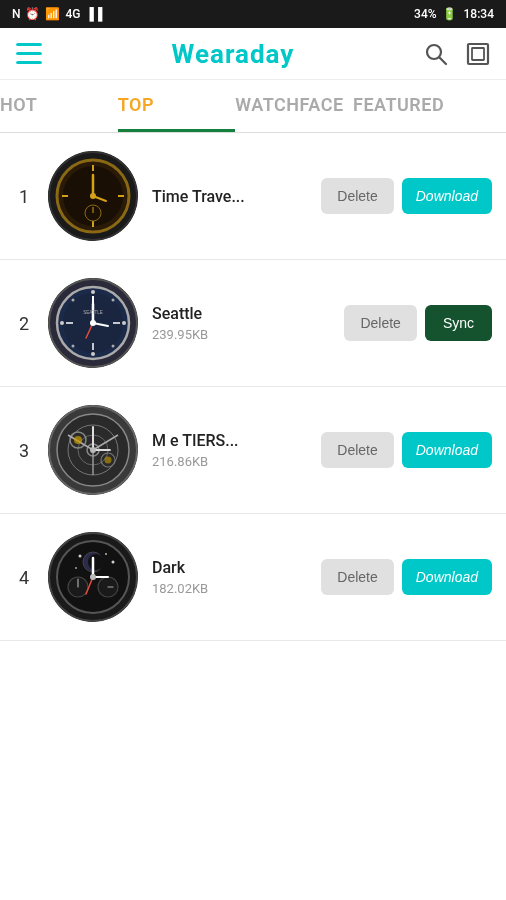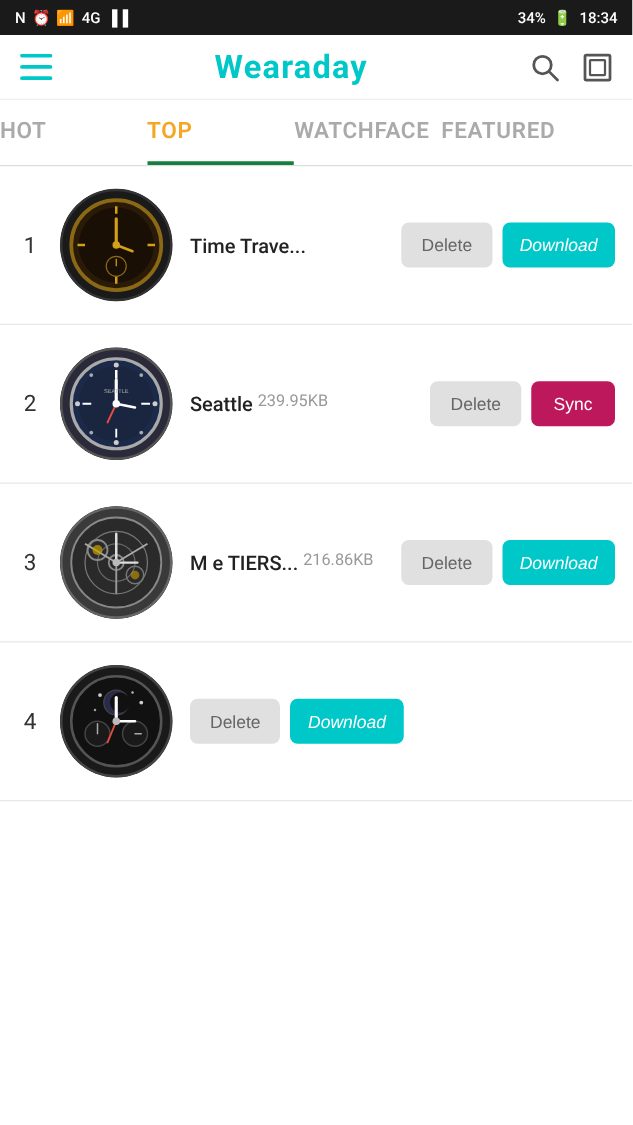--- a/index.html
+++ b/index.html
@@ -133,21 +133,21 @@
     
     .watch-face {
       width: 90px;
       height: 90px;
       border-radius: 50%;
     }
 
     .item-info {
       flex: 1;
       display: flex;
-      flex-direction: row;
+      flex-direction: column;
       gap: 4px;
     }
     .item-name {
       font-size: 16px;
       color: #222;
       font-weight: 500;
     }
     .item-size {
       font-size: 13px;
       color: #999;
@@ -161,37 +161,38 @@
 
     .btn-delete {
       padding: 10px 16px;
       border: none;
       border-radius: 6px;
       background: #e0e0e0;
       color: #666;
       font-size: 14px;
       font-weight: 500;
       cursor: pointer;
+      margin-left: 12px;
     }
     .btn-download {
       padding: 10px 14px;
       border: none;
       border-radius: 6px;
       background: #00c8c8;
       color: #fff;
       font-size: 14px;
       font-weight: 500;
       cursor: pointer;
       font-style: italic;
     }
     .btn-sync {
       padding: 10px 18px;
       border: none;
       border-radius: 6px;
-      background: #be185d;
+      background: #14532d;
       color: #fff;
       font-size: 14px;
       font-weight: 500;
       cursor: pointer;
     }
   </style>
 </head>
 <body>
 
 <div class="status-bar">
@@ -375,19 +376,23 @@
 
         <line x1="30" y1="55" x2="30" y2="47" stroke="#aaa" stroke-width="1.2" stroke-linecap="round"></line>
         <line x1="60" y1="55" x2="65" y2="55" stroke="#aaa" stroke-width="1.2" stroke-linecap="round"></line>
 
         <line x1="45" y1="45" x2="45" y2="26" stroke="#fff" stroke-width="2.5" stroke-linecap="round"></line>
         <line x1="45" y1="45" x2="60" y2="45" stroke="#fff" stroke-width="2" stroke-linecap="round"></line>
         <line x1="45" y1="45" x2="38" y2="62" stroke="#e74c3c" stroke-width="1.5" stroke-linecap="round"></line>
         <circle cx="45" cy="45" r="3" fill="#bbb"></circle>
       </svg>
     </div>
+    <div class="item-info">
+      <span class="item-name">Dark</span>
+      <span class="item-size">182.02KB</span>
+    </div>
     <div class="item-actions">
       <button class="btn-delete">Delete</button>
       <button class="btn-download">Download</button>
     </div>
   </div>
 
 </div>
 
 </body></html>

